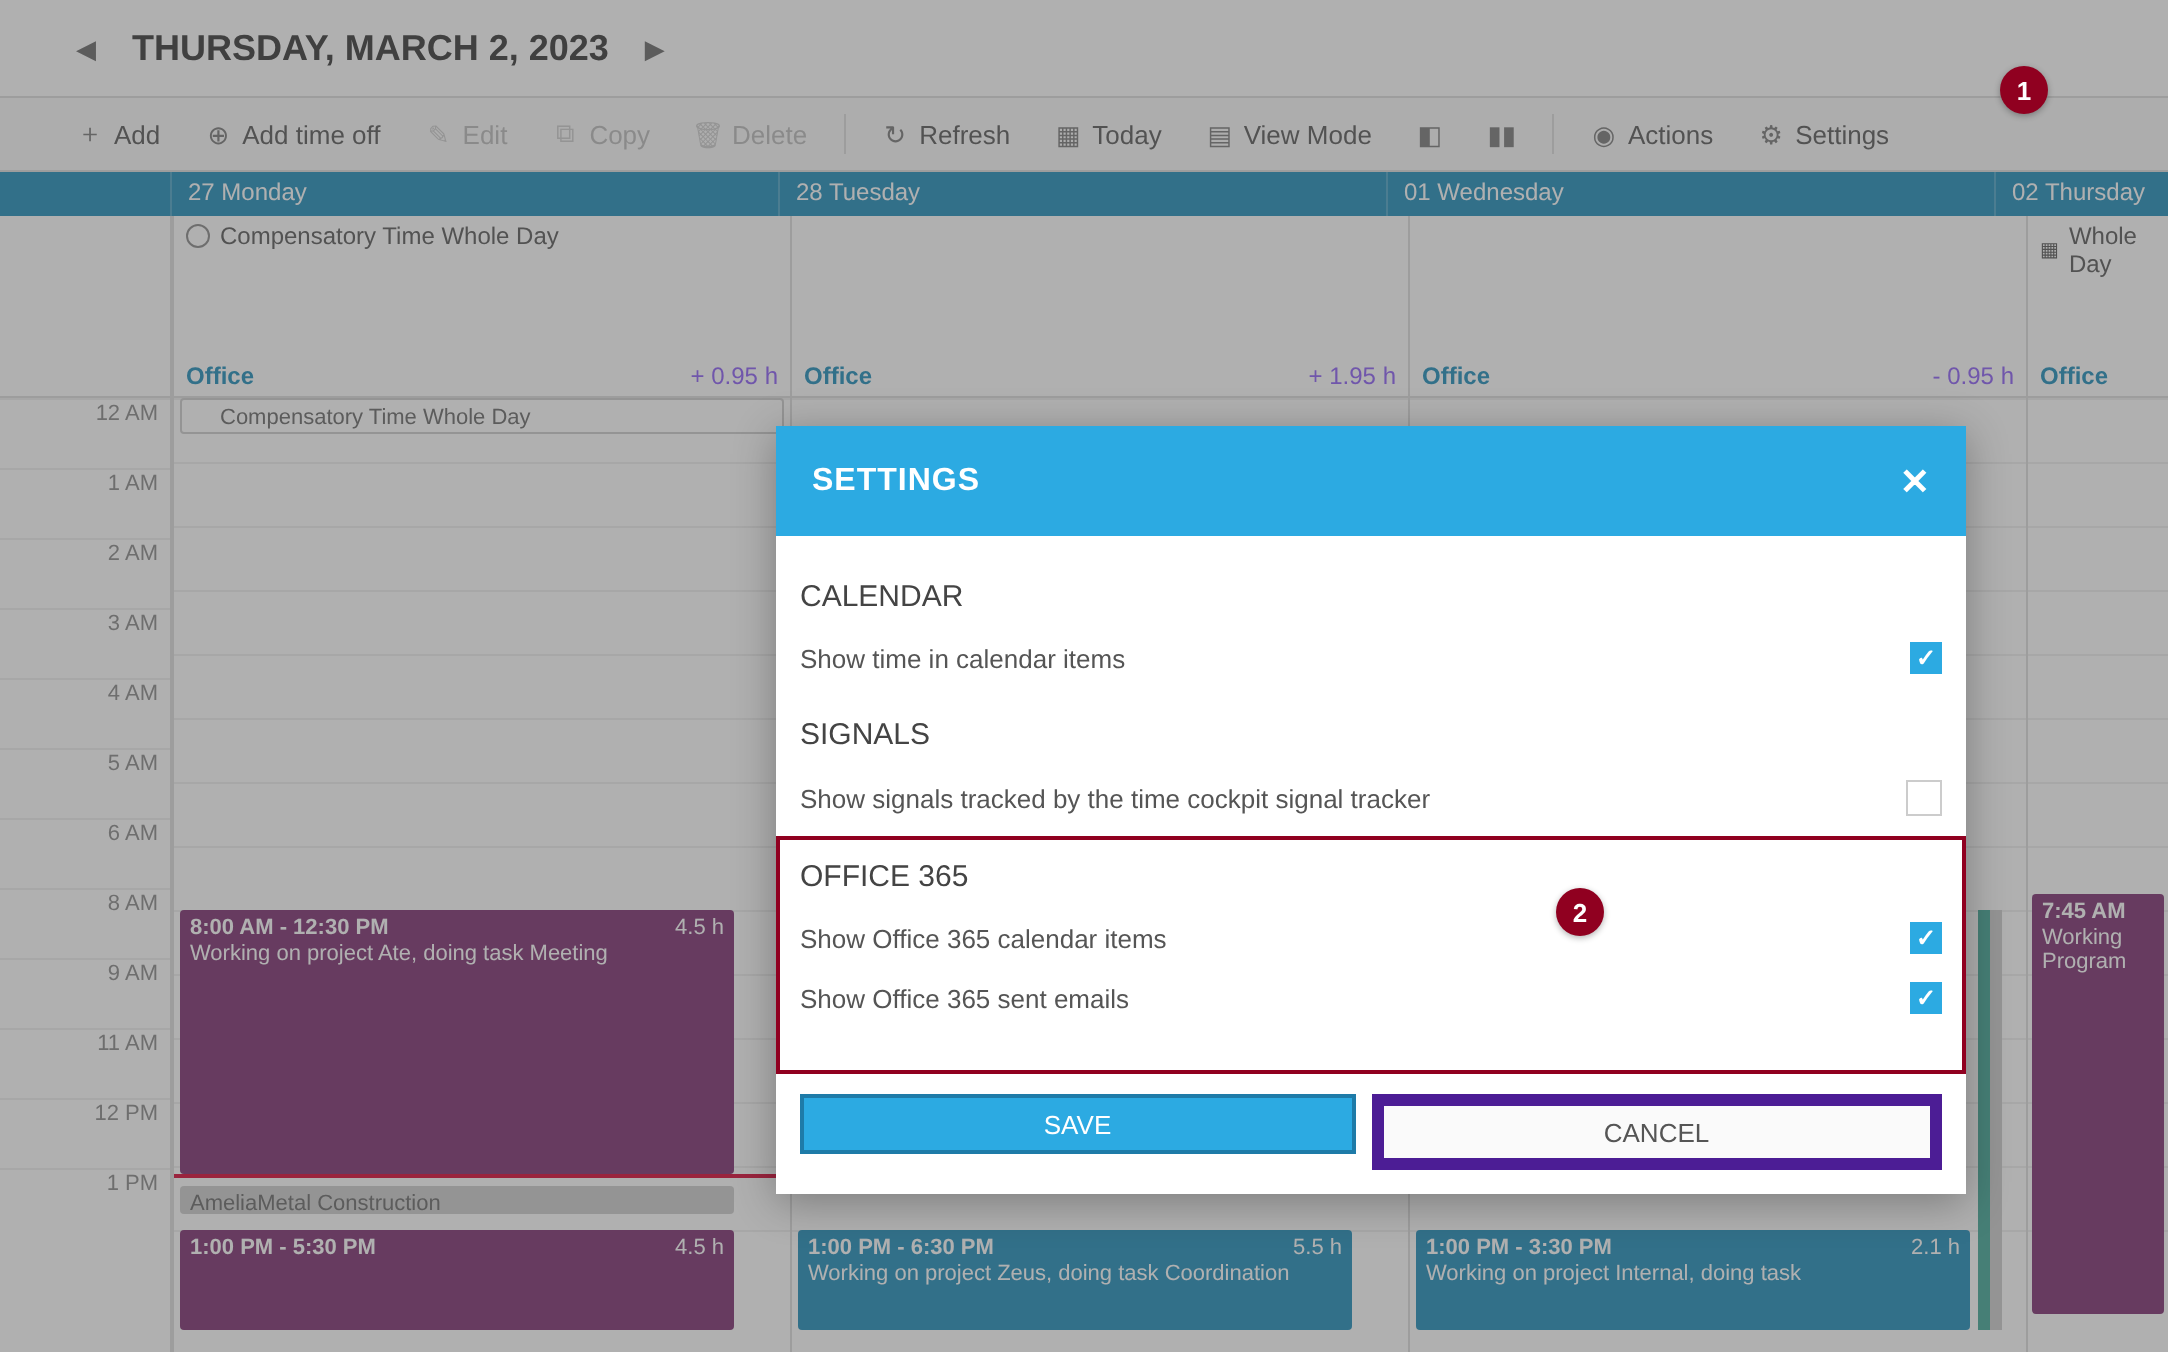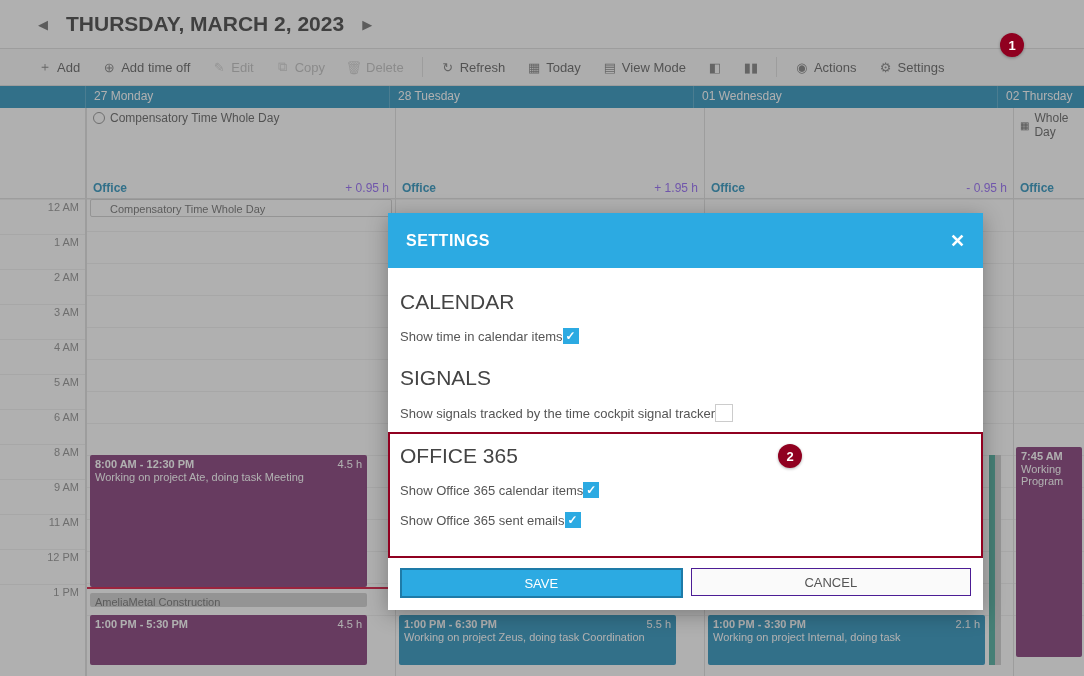--- a/index.html
+++ b/index.html
@@ -1,20 +1,20 @@
 <!DOCTYPE html>
 <html><head>
 <meta charset="utf-8">
 <style>
   html,body{margin:0;padding:0;font-family:"Segoe UI",Arial,sans-serif;font-size:13px;color:#555;background:#fff;width:1084px;height:676px;overflow:hidden;position:relative}
   .wrapper{width:1084px;height:676px;position:relative}
   
   .date-header{display:flex;align-items:center;padding:6px 30px 6px 30px;height:36px}
   .date-header .arrow{color:#666;padding:4px 8px;cursor:pointer}
-  .date-header .date-text{font-size:21px;font-weight:600;color:#333;margin:0 10px}
+  .date-header .date-text{font-size:18px;font-weight:600;color:#333;margin:0 10px}
   
   .toolbar{display:flex;align-items:center;border-top:1px solid #ddd;border-bottom:1px solid #ddd;height:36px;padding:0 30px;gap:6px;background:#fafafa}
   .tool-btn{display:flex;align-items:center;gap:5px;padding:3px 8px;color:#555;cursor:pointer;font-size:13px;white-space:nowrap}
   .tool-btn.dis{color:#bbb}
   .tool-sep{width:1px;height:20px;background:#ddd;margin:0 4px}
   .tool-btn .ic{width:14px;height:14px;display:inline-flex;align-items:center;justify-content:center;color:#777}
   .tool-btn.dis .ic{color:#ccc}
   
   .cal{position:relative;height:calc(676px - 36px - 36px);overflow:hidden}
   .day-head-row{display:flex;height:22px;background:#1B8BB9;color:#fff;font-size:12px}
@@ -51,27 +51,27 @@
   .badge{position:absolute;width:24px;height:24px;border-radius:50%;background:#900020;color:#fff;display:flex;align-items:center;justify-content:center;font-size:13px;font-weight:600;z-index:100;box-shadow:0 1px 3px rgba(0,0,0,0.3)}
   
   .overlay{position:absolute;inset:0;background:rgba(80,80,80,0.45);z-index:50}
   
   .dialog{position:absolute;left:388px;top:213px;width:595px;background:#fff;box-shadow:0 4px 20px rgba(0,0,0,0.3);z-index:60}
   .dlg-head{background:#2CAAE2;color:#fff;height:55px;display:flex;align-items:center;justify-content:space-between;padding:0 18px}
   .dlg-head .title{font-size:16px;font-weight:600;letter-spacing:.5px}
   .dlg-head .close{font-size:18px;cursor:pointer;font-weight:600}
   .dlg-body{padding:22px 12px 12px 12px}
   .sect{margin-bottom:22px}
-  .sect-title{font-size:21px;font-weight:500;color:#444;margin-bottom:14px}
-  .sect-row{display:flex;align-items:center;font-size:13px;color:#555;margin-bottom:14px}
+  .sect-title{font-size:15px;font-weight:500;color:#444;margin-bottom:14px}
+  .sect-row{display:flex;justify-content:space-between;align-items:center;font-size:13px;color:#555;margin-bottom:14px}
   .chk{width:16px;height:16px;background:#2CAAE2;display:flex;align-items:center;justify-content:center;color:#fff;font-size:12px;font-weight:bold}
   .chk.unchecked{background:#fff;border:1px solid #ccc}
   .highlight-box{border:2px solid #900020;padding:10px 10px 6px 10px;margin:-12px -12px 10px -12px}
   .dlg-btns{display:flex;gap:8px;padding:0 0 0 0}
-  .dlg-btn{flex:1;height:26px;display:flex;align-items:center;justify-content:center;font-size:13px;cursor:pointer;border:1px solid #4c1d95;background:#fafafa}
+  .dlg-btn{flex:1;height:26px;display:flex;align-items:center;justify-content:center;font-size:13px;cursor:pointer;border:6px solid #4c1d95;background:#fafafa}
   .dlg-btn.primary{background:#2CAAE2;color:#fff;border:2px solid #1E7BA8}
 </style>
 </head>
 <body>
 
 <div class="wrapper">
 
   <div class="date-header">
     <span class="arrow">◀</span>
     <span class="date-text">THURSDAY, MARCH 2, 2023</span>

